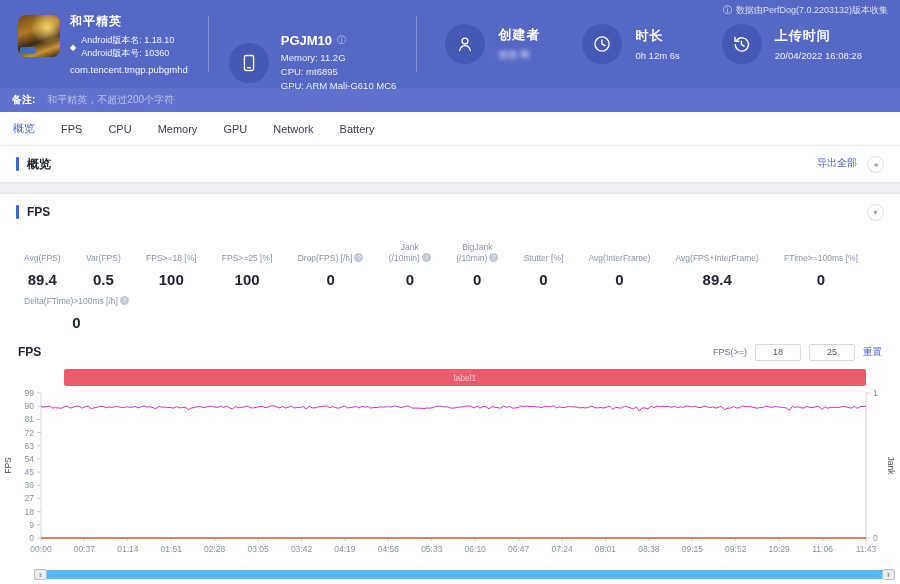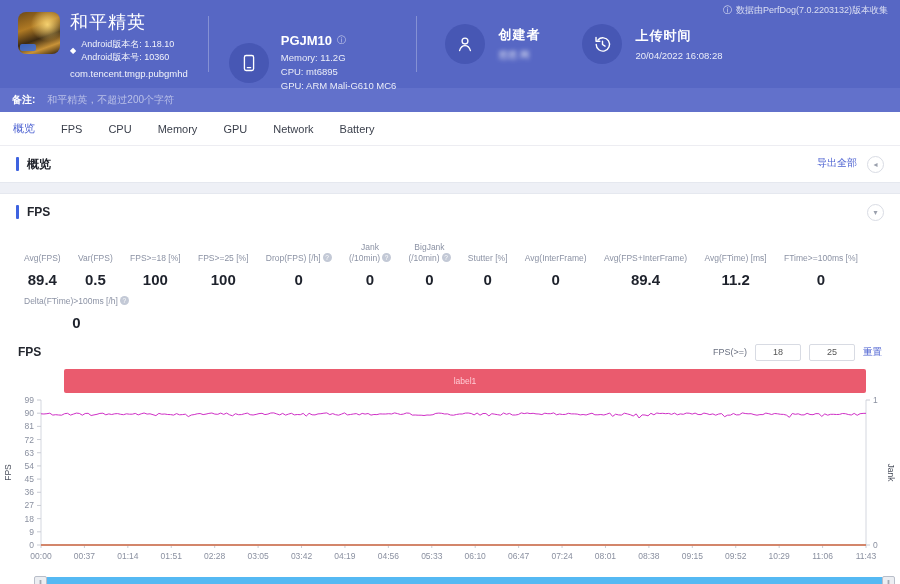--- a/index.html
+++ b/index.html
@@ -10,21 +10,21 @@
   .banner { height:88px; background:#5767c4; color:#fff; display:flex;
     align-items:center; padding-left:18px; position:relative; }
   .app-block { display:flex; align-items:flex-start; gap:10px; }
   .app-icon { width:42px; height:42px; border-radius:8px; flex:none; margin-top:2px;
     background:
       radial-gradient(circle at 70% 30%, rgba(255,220,120,.9), rgba(255,220,120,0) 40%),
       linear-gradient(160deg,#6d4a16 0%,#b07a24 35%,#3c2a12 60%,#c89238 80%,#2a1c0c 100%);
     position:relative; overflow:hidden; }
   .app-icon::after { content:""; position:absolute; left:2px; bottom:3px; width:16px; height:7px;
     background:#3f6fd8; border-radius:2px; opacity:.85; }
-  .app-name { font-size:18px; font-weight:normal; letter-spacing:1px; }
+  .app-name { font-size:12px; font-weight:bold; letter-spacing:1px; }
   .app-vers { display:flex; align-items:center; gap:5px; margin-top:4px; }
   .diamond-icon { font-size:8px; color:#fff; }
   .vers-lines { font-size:9px; line-height:13px; color:rgba(255,255,255,.92); }
   .app-pkg { font-size:9.5px; margin-top:4px; color:rgba(255,255,255,.92); }
   .v-div { width:1px; height:56px; background:rgba(255,255,255,.28); margin:0 20px; flex:none; }
   .icon-circle { width:40px; height:40px; border-radius:50%; background:#4757b4;
     display:flex; align-items:center; justify-content:center; flex:none; }
   .device-block { display:flex; align-items:center; gap:12px;margin-top:37px; }
   .device-name { font-size:13px; font-weight:bold; display:flex; align-items:center; gap:5px; }
   .device-info-icon { font-size:9px; color:rgba(255,255,255,.65); font-weight:normal; }
@@ -75,21 +75,21 @@
 
   
   .chart-wrap { margin-top:12px; }
   .chart-head { display:flex; align-items:center; padding:0 18px; height:18px; }
   .chart-title { font-weight:bold; font-size:12px; color:#23262e; }
   .chart-controls { margin-left:auto; display:flex; align-items:center; gap:8px;
     font-size:9px; color:#6a7080; }
   .thresh { width:46px; height:17px; border:1px solid #d8dbe3; border-radius:2px;
     text-align:center; font-size:9px; color:#555; background:#fff; }
   .reset-link { color:#4e63d2; font-size:9.5px; text-decoration:none; cursor:pointer; }
-  .annotation { height:24px; background:#ea5b6e; margin:8px 34px 2px 64px; border-radius:2px;
+  .annotation { height:17px; background:#ea5b6e; margin:8px 34px 2px 64px; border-radius:2px;
     display:flex; align-items:center; justify-content:center; color:#ffccd5; font-size:8.5px; }
   .slider-row { display:flex; align-items:center; margin:1px 5px 0 34px; height:13px; }
   .handle { width:13px; height:11px; background:#eceef2; border:1px solid #b9bec9;
     border-radius:2px; flex:none; z-index:1; display:flex; align-items:center;
     justify-content:center; font-size:6px; color:#6a7080; cursor:ew-resize; }
   .track { flex:1; height:9px; background:#55b9f3; border-radius:2px; margin:0 -2px; cursor:pointer; }
   .legend { display:flex; justify-content:center; gap:18px; margin-top:4px; }
   .legend-item { display:flex; align-items:center; gap:4px; font-size:8px; color:#3a3f4b; cursor:pointer; }
 </style>
 </head>
@@ -141,20 +141,32 @@
         <circle cx="12" cy="8.5" r="3.5"></circle>
           <path d="M5.5 20c1.2-4 3.6-6 6.5-6s5.3 2 6.5 6"></path>
       </svg>
     </div>
     <div>
       <div class="meta-label">创建者</div>
       <div class="meta-value blurred">悠悠 网</div>
     </div>
   </div>
 
+  <div class="meta-block">
+    <div class="icon-circle">
+      <svg width="20" height="20" viewBox="0 0 24 24" fill="none" stroke="#fff" stroke-width="1.6" stroke-linecap="round">
+        <circle cx="12" cy="12" r="8.5"></circle>
+          <path d="M12 7v5l3.5 2"></path>
+      </svg>
+    </div>
+    <div>
+      <div class="meta-label">时长</div>
+      <div class="meta-value">0h 12m 6s</div>
+    </div>
+  </div>
 
   <div class="meta-block">
     <div class="icon-circle">
       <svg width="21" height="21" viewBox="0 0 24 24" fill="none" stroke="#fff" stroke-width="1.6" stroke-linecap="round" stroke-linejoin="round">
         <path d="M4.8 12a7.6 7.6 0 1 0 2-5.2"></path>
           <path d="M4.6 3.8v4.4h4.4"></path>
           <path d="M12 8.3V12l2.9 1.9"></path>
       </svg>
     </div>
     <div>
@@ -240,24 +252,20 @@
       <div class="stat-label">Stutter [%]</div>
       <div class="stat-value">0</div>
     </div>
     <div class="stat">
       <div class="stat-label">Avg(InterFrame)</div>
       <div class="stat-value">0</div>
     </div>
     <div class="stat">
       <div class="stat-label">Avg(FPS+InterFrame)</div>
       <div class="stat-value">89.4</div>
-    </div>
-    <div class="stat">
-      <div class="stat-label">Avg(FTime) [ms]</div>
-      <div class="stat-value">11.2</div>
     </div>
     <div class="stat">
       <div class="stat-label">FTime&gt;=100ms [%]</div>
       <div class="stat-value">0</div>
     </div>
   </div>
 <div class="stats2" id="stats2">
     <div class="stat">
       <div class="stat-label">Delta(FTime)&gt;100ms [/h]<span class="qmark">?</span></div>
       <div class="stat-value">0</div>

